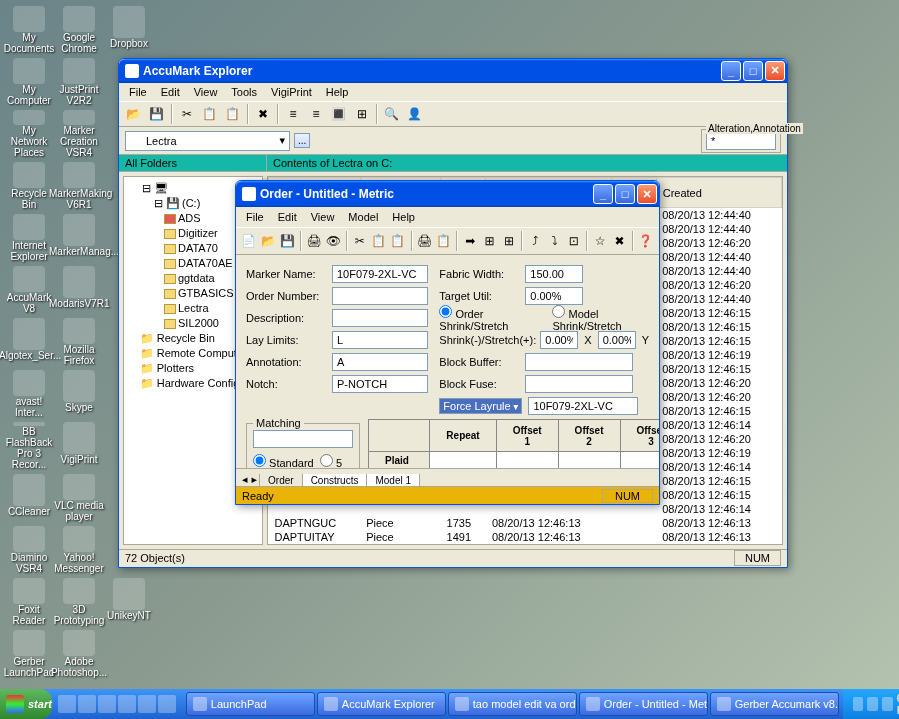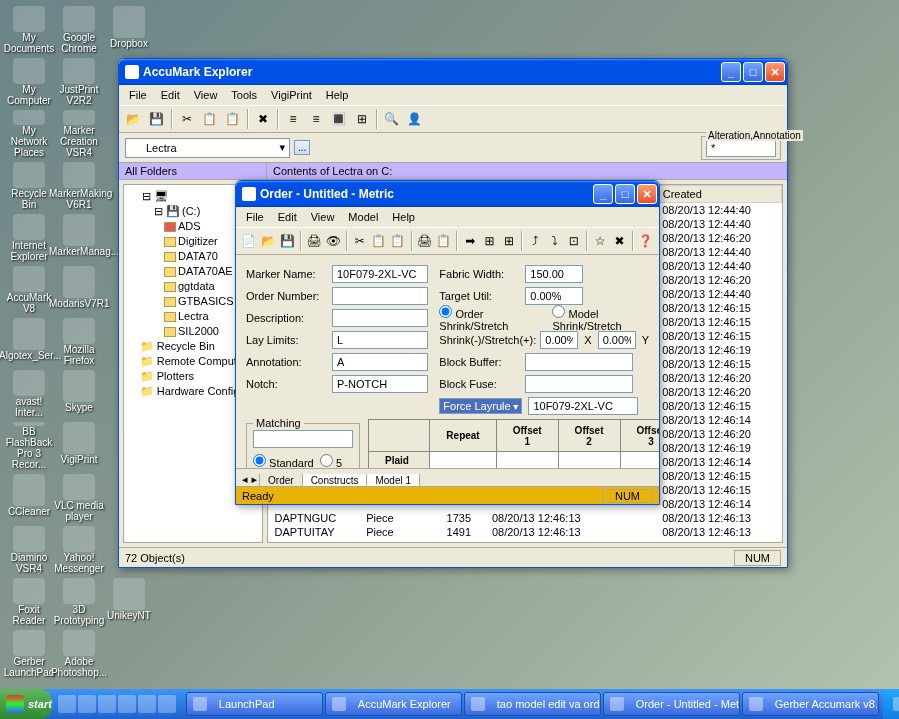--- a/index.html
+++ b/index.html
@@ -34,25 +34,25 @@
 .exp-combo::after{content:"▾";position:absolute;right:4px;}  
 .exp-body { flex:1; display:flex; background:rgb(236,233,216);}  
 .tree { width:140px; border:1px solid #aca899; background:#fff; margin:4px; overflow:auto; padding:4px; font-size:11px;}
 .tree ul{list-style:none;padding-left:14px;}
 .tree li{white-space:nowrap;line-height:15px;display:flex;align-items:center;gap:2px;}
 .tree .fld{display:inline-block;width:12px;height:10px;background:#f5d97a;border:1px solid #b59b3a;}
 .tree .fld.r{background:#e05a5a;}
 .listpane { flex:1; margin:4px 4px 4px 0; border:1px solid #aca899; background:#fff; display:flex;flex-direction:column;}
 .tbl { flex:1; overflow:auto;}
 .tbl table{width:100%;border-collapse:collapse;font-size:11px;}
-.tbl th{ background:rgb(236,233,216);border:1px solid #d4d0c8;text-align:left;padding:2px 6px;font-weight:normal;height:17px;}
+.tbl th{ background:rgb(236,233,216);border:1px solid #d4d0c8;text-align:left;padding:2px 6px;font-weight:normal;height:30px;}
 .tbl td{padding:0px 6px;white-space:nowrap;height:14px;}
 .statusbar{height:20px;border-top:1px solid #aca899;background:rgb(236,233,216);display:flex;align-items:center;padding:0 6px;font-size:11px;}
 .statusbar .cell{border:1px solid #aca899;padding:1px 10px;margin-left:auto;}
-.folders-label{background:#c4b5fd;border-bottom:1px solid #aca899;padding:2px 6px;font-size:11px;}
+.folders-label{background:#14b8a6;border-bottom:1px solid #aca899;padding:2px 6px;font-size:11px;}
 
 
 #w-order { left: 235px; top: 180px; width: 425px; height: 325px; }
 .form-area { flex:1; padding:8px 10px; background:rgb(236,233,216); font-size:11px; overflow:hidden;}
 .frow{display:flex;align-items:center;height:22px;gap:6px;}
 .flabel{width:80px;}
 .finput{border:1px solid #7f9db9;background:#fff;height:18px;padding:0 4px;}
 .fgroup{border:1px solid #aca899;padding:6px;margin-top:4px;position:relative;}
 .fgroup .legend{position:absolute;top:-7px;left:6px;background:rgb(236,233,216);padding:0 3px;font-size:11px;}
 .mini-tbl th,.mini-tbl td{border:1px solid #888;font-size:10px;padding:1px 16px;text-align:center;background:#fff;}
@@ -66,21 +66,21 @@
 .alter-group{border:1px solid #aca899;padding:2px 4px 2px 4px;position:relative;display:flex;align-items:center;gap:2px;}
 .alter-group .legend{position:absolute;top:-7px;left:4px;background:rgb(236,233,216);padding:0 2px;font-size:10px;}
 
 
 #taskbar { position:absolute; left:0; right:0; bottom:0; height:30px; background:linear-gradient(#3d94f6,#1e62d0);}  
 #startbtn { height:30px;width:92px;background:linear-gradient(#5fb75f,#2e8a2e);border-radius:0 12px 12px 0;display:flex;align-items:center;gap:4px;padding-left:6px;color:#fff;font-weight:bold;font-style:italic;cursor:pointer;font-size:16px;}
 #startbtn .orb{width:18px;height:18px;border-radius:3px;background:linear-gradient(#e33,#3e3 50%,#36f);}  
 #ql{display:flex;align-items:center;gap:2px;padding:0 6px;}
 .ql{width:18px;height:18px;background:rgba(255,255,255,.3);border-radius:2px;cursor:pointer;}
 #tasks{flex:1;display:flex;align-items:center;gap:2px;padding:0 4px;}
-.task{height:24px;flex:1;max-width:160px;background:linear-gradient(#6fa4ff,#3a6ae0);border:1px solid #1a4db0;border-radius:3px;display:flex;align-items:center;padding:0 6px;gap:12px;color:#fff;font-size:11px;cursor:pointer;overflow:hidden;white-space:nowrap;}
+.task{height:24px;flex:1;max-width:160px;background:linear-gradient(#6fa4ff,#3a6ae0);border:1px solid #1a4db0;border-radius:3px;display:flex;align-items:center;padding:0 6px;gap:4px;color:#fff;font-size:11px;cursor:pointer;overflow:hidden;white-space:nowrap;}
 .task .ti{width:14px;height:14px;background:rgba(255,255,255,.4);border-radius:2px;flex-shrink:0;}
 #tray{height:30px;background:linear-gradient(#24a7ff,#0f7fe0);display:flex;align-items:center;padding:0 8px 0 10px;gap:4px;color:#fff;font-size:11px;}
 .trayic{width:14px;height:14px;background:rgba(255,255,255,.35);border-radius:2px;}
 .taskbar-row{display:flex;height:100%;}
 </style>
 </head>
 <body>
 
 <div class="desktop">
 

